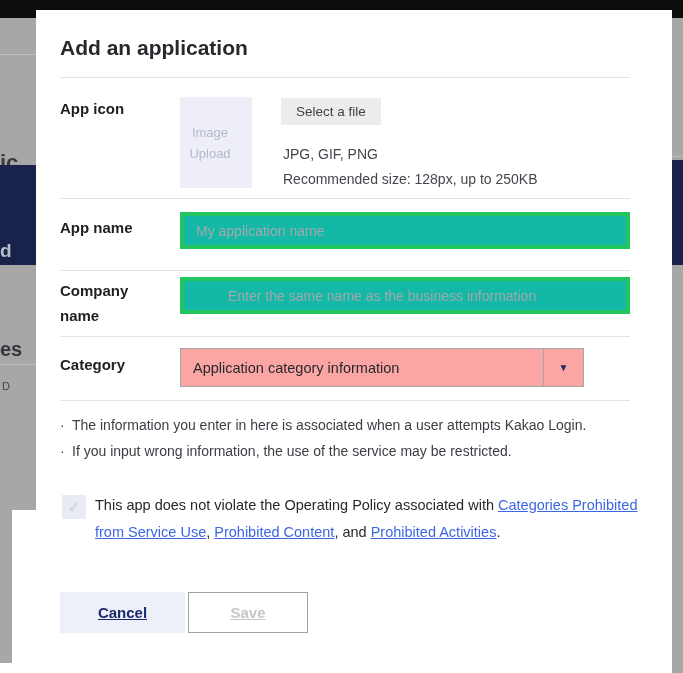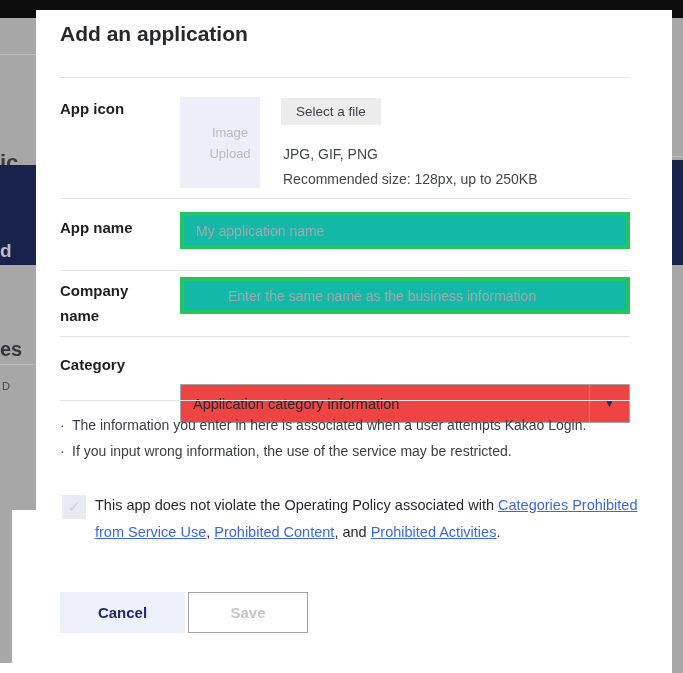--- a/index.html
+++ b/index.html
@@ -10,57 +10,57 @@
 
   
   .topbar   { left:0; top:0; width:683px; height:18px; background:#0d0d0d; }
   .bg-gray  { background:#a7a7a7; }
   .bg-navy  { background:#19224a; }
   .bg-line  { background:#bdbdbd; }
   .bg-frag  { color:#3a3a3c; font-weight:bold; overflow:hidden; white-space:nowrap;margin-top:44px; }
 
   
   .modal { left:36px; top:10px; width:636px; height:663px; background:#ffffff; }
-  .m-title { left:24px; top:12px; font-size:21px; font-weight:bold; color:#26282c; }
+  .m-title { left:24px; top:26px; font-size:21px; font-weight:bold; color:#26282c; }
   .divider { left:24px; width:570px; height:1px; background:#e3e3e5; }
 
   .f-label { left:24px; width:104px; font-size:15px; font-weight:bold; color:#1d1f23; line-height:25px; }
 
-  .upload-box { left:144px; top:87px; width:80px; height:91px; background:#edeef8;
-                display:flex; align-items:center; justify-content:flex-end; text-align:center; }
+  .upload-box { left:144px; top:87px; width:72px; height:91px; background:#edeef8;
+                display:flex; align-items:center; justify-content:flex-start; text-align:center; }
   .upload-box span { font-size:13px; line-height:21px; color:#b6bac7; width:60px; }
   .select-btn { left:245px; top:88px; width:100px; height:27px; background:#ececec;
                 border:none; font-size:13.5px; color:#3f4248; text-align:center; line-height:27px;
                 font-family:"Liberation Sans", sans-serif; cursor:pointer; }
   .hint { left:247px; font-size:14px; color:#43464c; }
 
   .txt-input { left:144px; width:450px; height:37px; border:4px solid #22c55e; background:#14b8a6;
                padding:0 12px; font-size:14px; color:#26282c; font-family:"Liberation Sans", sans-serif; }
   .txt-input::placeholder { color:#a3a7ae; opacity:1; }
 
-  .select { left:144px; top:338px; width:450px; height:39px; border:1px solid #a5a5a5; background:#ef4444;
-            display:flex; align-items:center; cursor:pointer;margin-top:36px; }
+  .select { left:144px; top:338px; width:404px; height:39px; border:1px solid #a5a5a5; background:#fca5a5;
+            display:flex; align-items:center; cursor:pointer; }
   .select-value { padding-left:12px; font-size:14.5px; color:#26282c; flex:1; }
   .select-caret { width:40px; height:100%; border-left:1px solid #a5a5a5;
                   display:flex; align-items:center; justify-content:center; }
   .caret-glyph { color:#1b2a6b; font-size:10px; line-height:10px; }
 
   .notes { left:24px; top:402px; width:580px; }
   .note { display:flex; font-size:14px; color:#3b3e44; line-height:26px; }
   .note .dot { width:12px; color:#3b3e44; }
 
   .checkbox { left:26px; top:485px; width:24px; height:24px; background:#e9ebf4;
               display:flex; align-items:center; justify-content:center; cursor:pointer; }
   .checkbox .tick { color:#d0d4df; font-size:15px; font-weight:bold; }
 
   .policy { left:59px; top:482px; width:552px; font-size:14.5px; line-height:26.5px; color:#26282c; }
   .policy a { color:#3c67e3; text-decoration:underline; cursor:pointer; }
 
   .btn { top:582px; height:41px; font-size:15px; font-weight:bold; text-align:center; line-height:41px;
-         font-family:"Liberation Sans", sans-serif; cursor:pointer; }
+         font-family:"Liberation Sans", sans-serif; cursor:pointer;text-decoration:underline; }
   .btn-cancel { left:24px; width:125px; background:#eef0f9; border:none; color:#1b2a6b; }
   .btn-save   { left:152px; width:120px; background:#ffffff; border:1px solid #a3a3a3; color:#c6c6c6;
                 line-height:39px; cursor:default; }
 </style>
 </head>
 <body>
 
 <div id="stage">
 
   <div class="abs topbar"></div>

